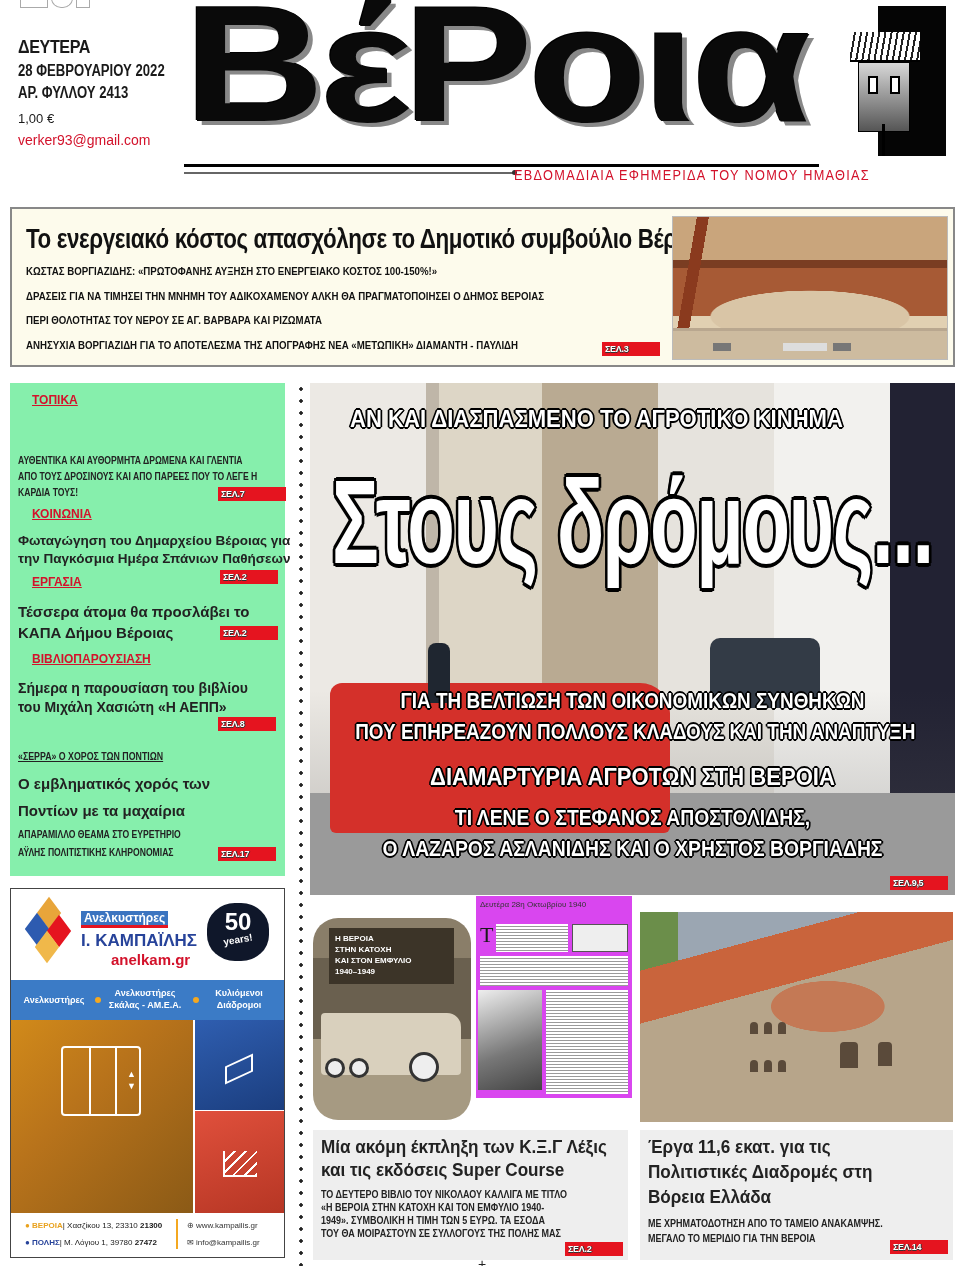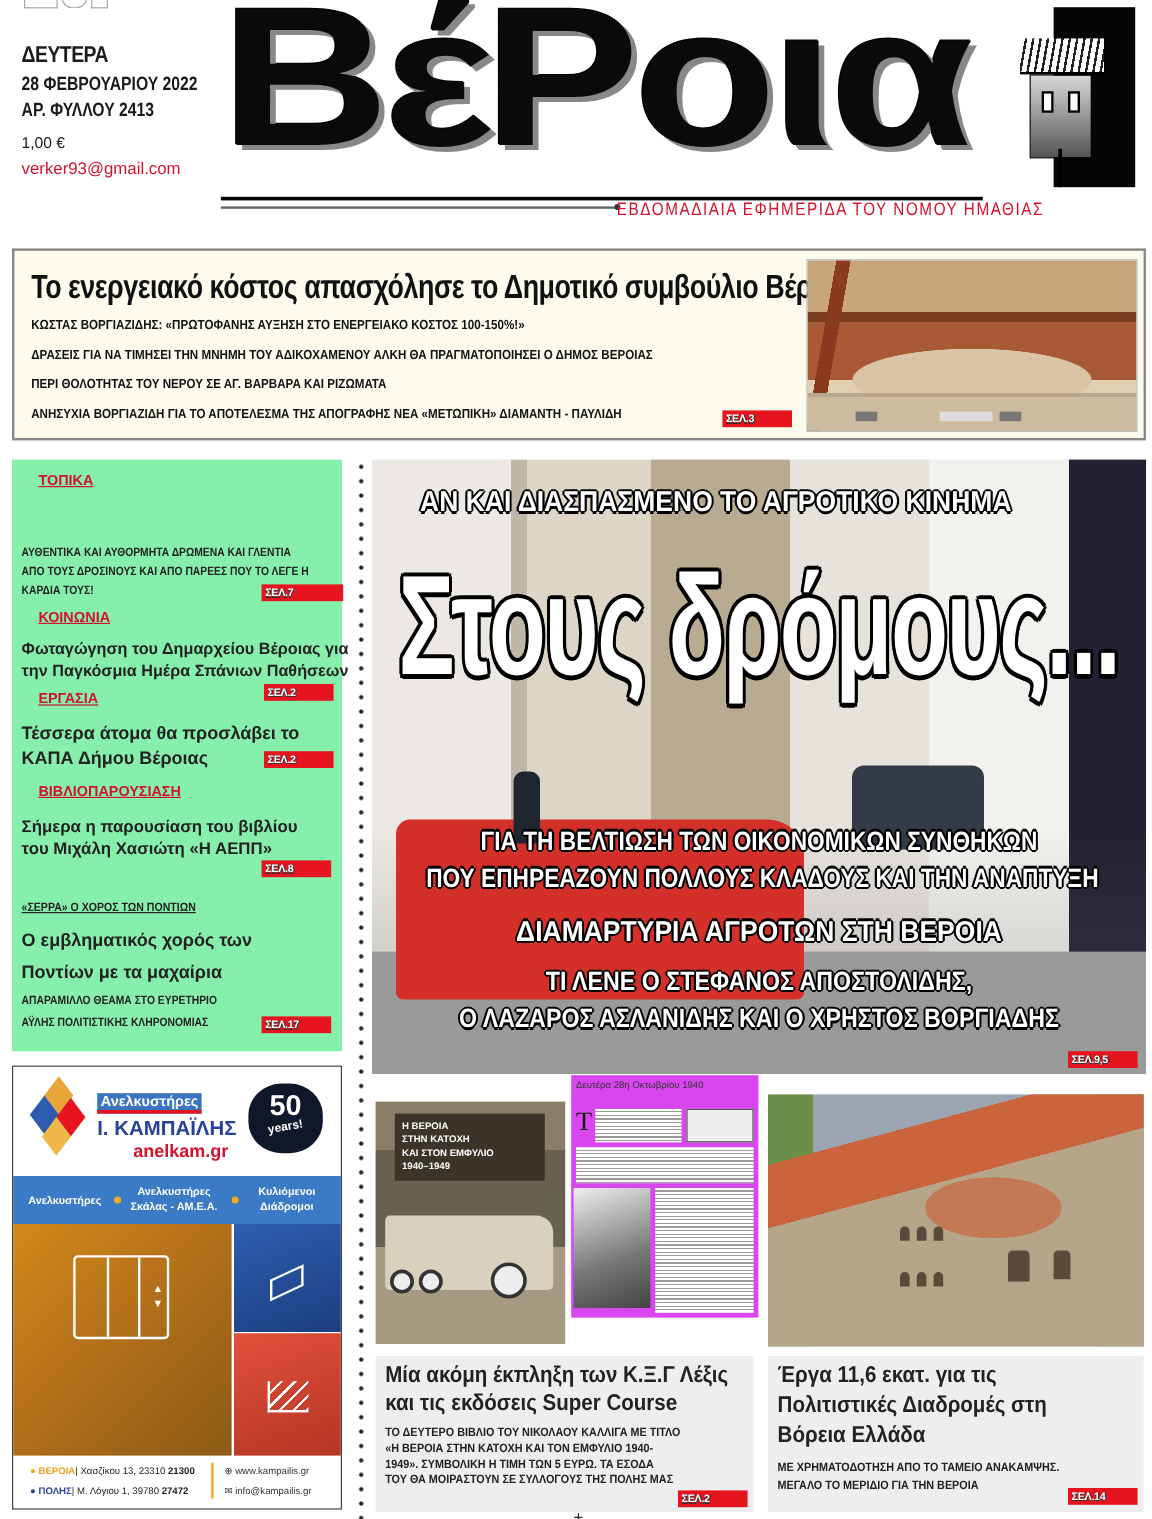--- a/index.html
+++ b/index.html
@@ -108,21 +108,21 @@
     text-shadow: 4px 0 0 #000, -4px 0 0 #000, 0 4px 0 #000, 0 -4px 0 #000, 3px 3px 0 #000, -3px -3px 0 #000, 3px -3px 0 #000, -3px 3px 0 #000; }
   .hero-line { position: absolute; left: 0; width: 645px; text-align: center; font-weight: bold; color: #fff; white-space: nowrap;
     text-shadow: 2px 0 0 #000, -2px 0 0 #000, 0 2px 0 #000, 0 -2px 0 #000, 1px 1px 0 #000, -1px -1px 0 #000, 1px -1px 0 #000, -1px 1px 0 #000; }
   .hero-line.l1 { top: 305px; font-size: 22px; transform: scaleX(0.86); }
   .hero-line.l2 { top: 336px; font-size: 22px; transform: scaleX(0.86); }
   .hero-line.l3 { top: 380px; font-size: 24px; transform: scaleX(0.92); }
   .hero-line.l4 { top: 422px; font-size: 22px; transform: scaleX(0.88); }
   .hero-line.l5 { top: 453px; font-size: 22px; transform: scaleX(0.88); }
 
   
-  .story-img-book { position: absolute; left: 313px; top: 918px; width: 158px; height: 202px; background: linear-gradient(180deg, #8a7e69 0 20%, #6a604f 20% 60%, #a69a82 60% 100%); }
+  .story-img-book { position: absolute; left: 313px; top: 918px; width: 158px; height: 202px; background: linear-gradient(180deg, #8a7e69 0 20%, #6a604f 20% 60%, #a69a82 60% 100%); border-radius: 25px; }
   .story-img-book .label { position: absolute; left: 16px; top: 10px; width: 125px; height: 56px; background: #3c3428; color: #fff; font-size: 8px; font-weight: bold; padding: 5px 6px; line-height: 11px; }
   .story-img-book .truck { position: absolute; left: 8px; top: 95px; width: 140px; height: 62px; background: #d9d0bd; border-radius: 4px 14px 4px 4px; }
   .story-img-book .wheel { position: absolute; top: 140px; width: 20px; height: 20px; border-radius: 50%; background: #eee; border: 3px solid #333; }
   .story-img-doc { position: absolute; left: 476px; top: 896px; width: 156px; height: 202px; background: #d946ef; }
   .story-img-doc .dh { position: absolute; left: 4px; top: 4px; font-size: 8px; color: #333; white-space: nowrap; }
   .story-img-doc .txt { position: absolute; background: repeating-linear-gradient(#fff 0 2px, #9a9a9a 2px 3px); }
   .story-img-doc .paper { position: absolute; left: 96px; top: 28px; width: 56px; height: 28px; background: #eee; border: 1px solid #555; }
   .story-img-doc .poster { position: absolute; left: 2px; top: 94px; width: 64px; height: 100px; background: linear-gradient(160deg, #eee, #777 60%, #444); }
   .story-img-church { position: absolute; left: 640px; top: 912px; width: 313px; height: 210px;
     background:

